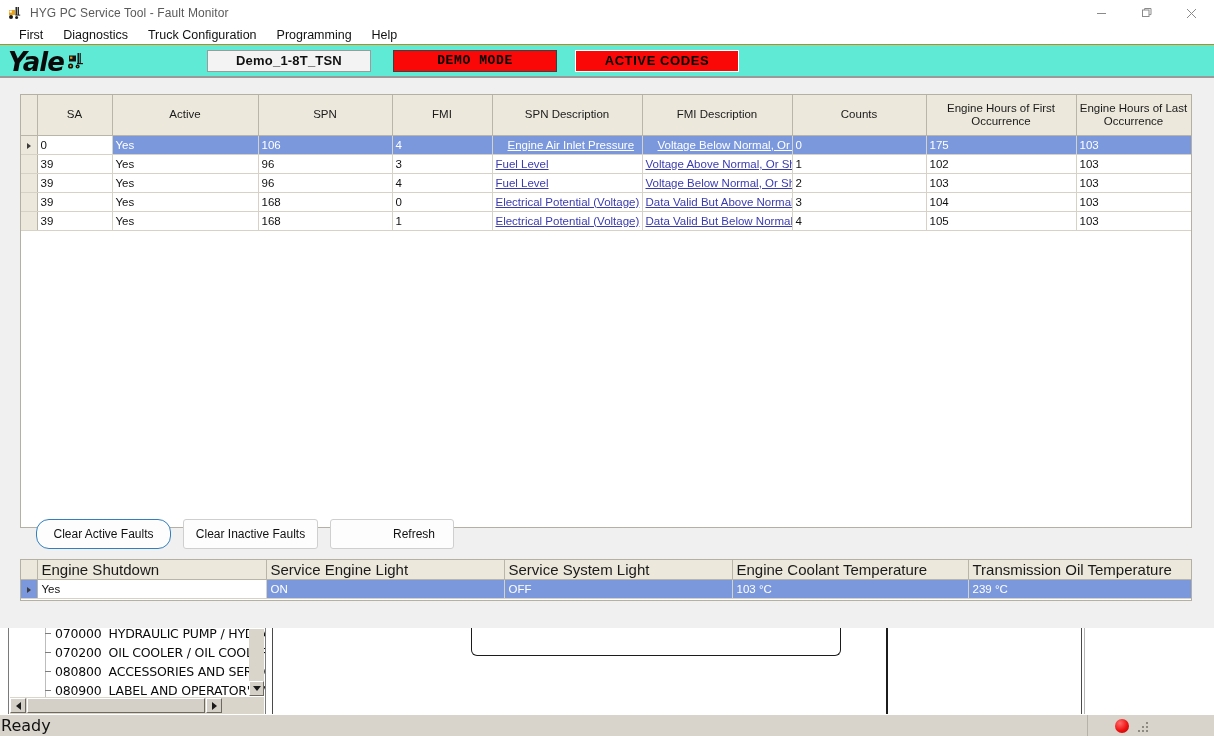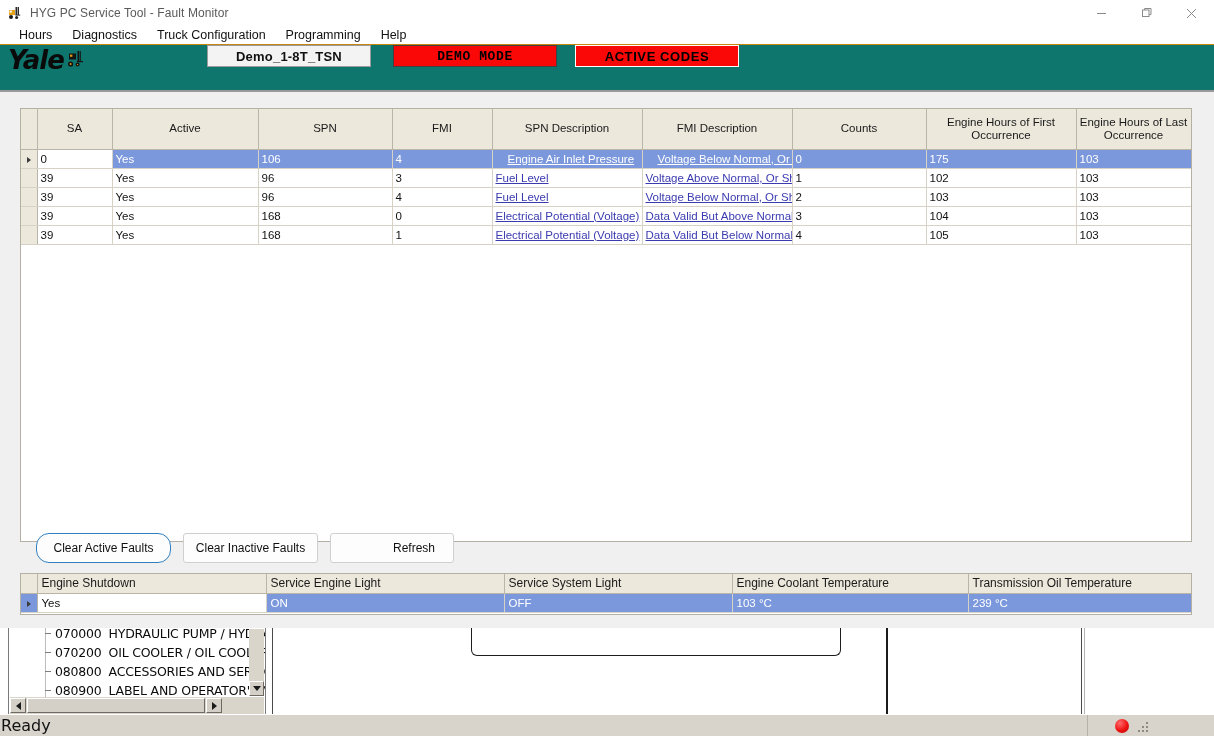--- a/index.html
+++ b/index.html
@@ -62,25 +62,26 @@
     color: #111;
   }
   #menubar .menu-item {
     padding: 0 10px;
     line-height: 18px;
     white-space: nowrap;
   }
 
   
   #brandbar {
-    height: 48px;
-    background: #0f766e;
+    height: 34px;
+    background: #5eead4;
     border-top: 1px solid #c8870c;
     border-bottom: 2px solid #9a9a9a;
     display: flex;
+    align-items: center;
     position: relative;
   }
   #logo {
     margin-left: 8px;
     width: 86px; height: 28px;
     position: relative;
     display: flex;
     align-items: flex-end;
   }
   #logo .yale-word {
@@ -248,21 +249,21 @@
     border-collapse: collapse;
     table-layout: fixed;
     width: 100%;
     font-size: 11.5px;
   }
   table.sgv th {
     background: #ece8dc;
     border-right: 1px solid #b9b5a8;
     border-bottom: 1px solid #b9b5a8;
     font-weight: normal;
-    font-size: 12px;
+    font-size: 15px;
     color: #1a1a1a;
     height: 19px;
     padding: 0 4px;
     text-align: left;
   }
   table.sgv th.rowhdr { width: 16px; padding: 0; }
   table.sgv td {
     border-right: 1px solid #d6d2c6;
     border-bottom: 1px solid #d6d2c6;
     height: 19px;
@@ -489,21 +490,21 @@
       <div class="wbtn">
         <svg width="11" height="11" viewBox="0 0 11 11">
           <line x1="1" y1="1" x2="10" y2="10" stroke="#8a8a8a" stroke-width="1"></line>
           <line x1="10" y1="1" x2="1" y2="10" stroke="#8a8a8a" stroke-width="1"></line>
         </svg>
       </div>
     </div>
   </div>
 
   <div id="menubar">
-    <div class="menu-item">Hours</div>
+    <div class="menu-item">First</div>
     <div class="menu-item">Diagnostics</div>
     <div class="menu-item">Truck Configuration</div>
     <div class="menu-item">Programming</div>
     <div class="menu-item">Help</div>
   </div>
 
   <div id="brandbar">
     <div id="logo">
       <span class="yale-word">Yale</span>
       <span class="fork-icon">

